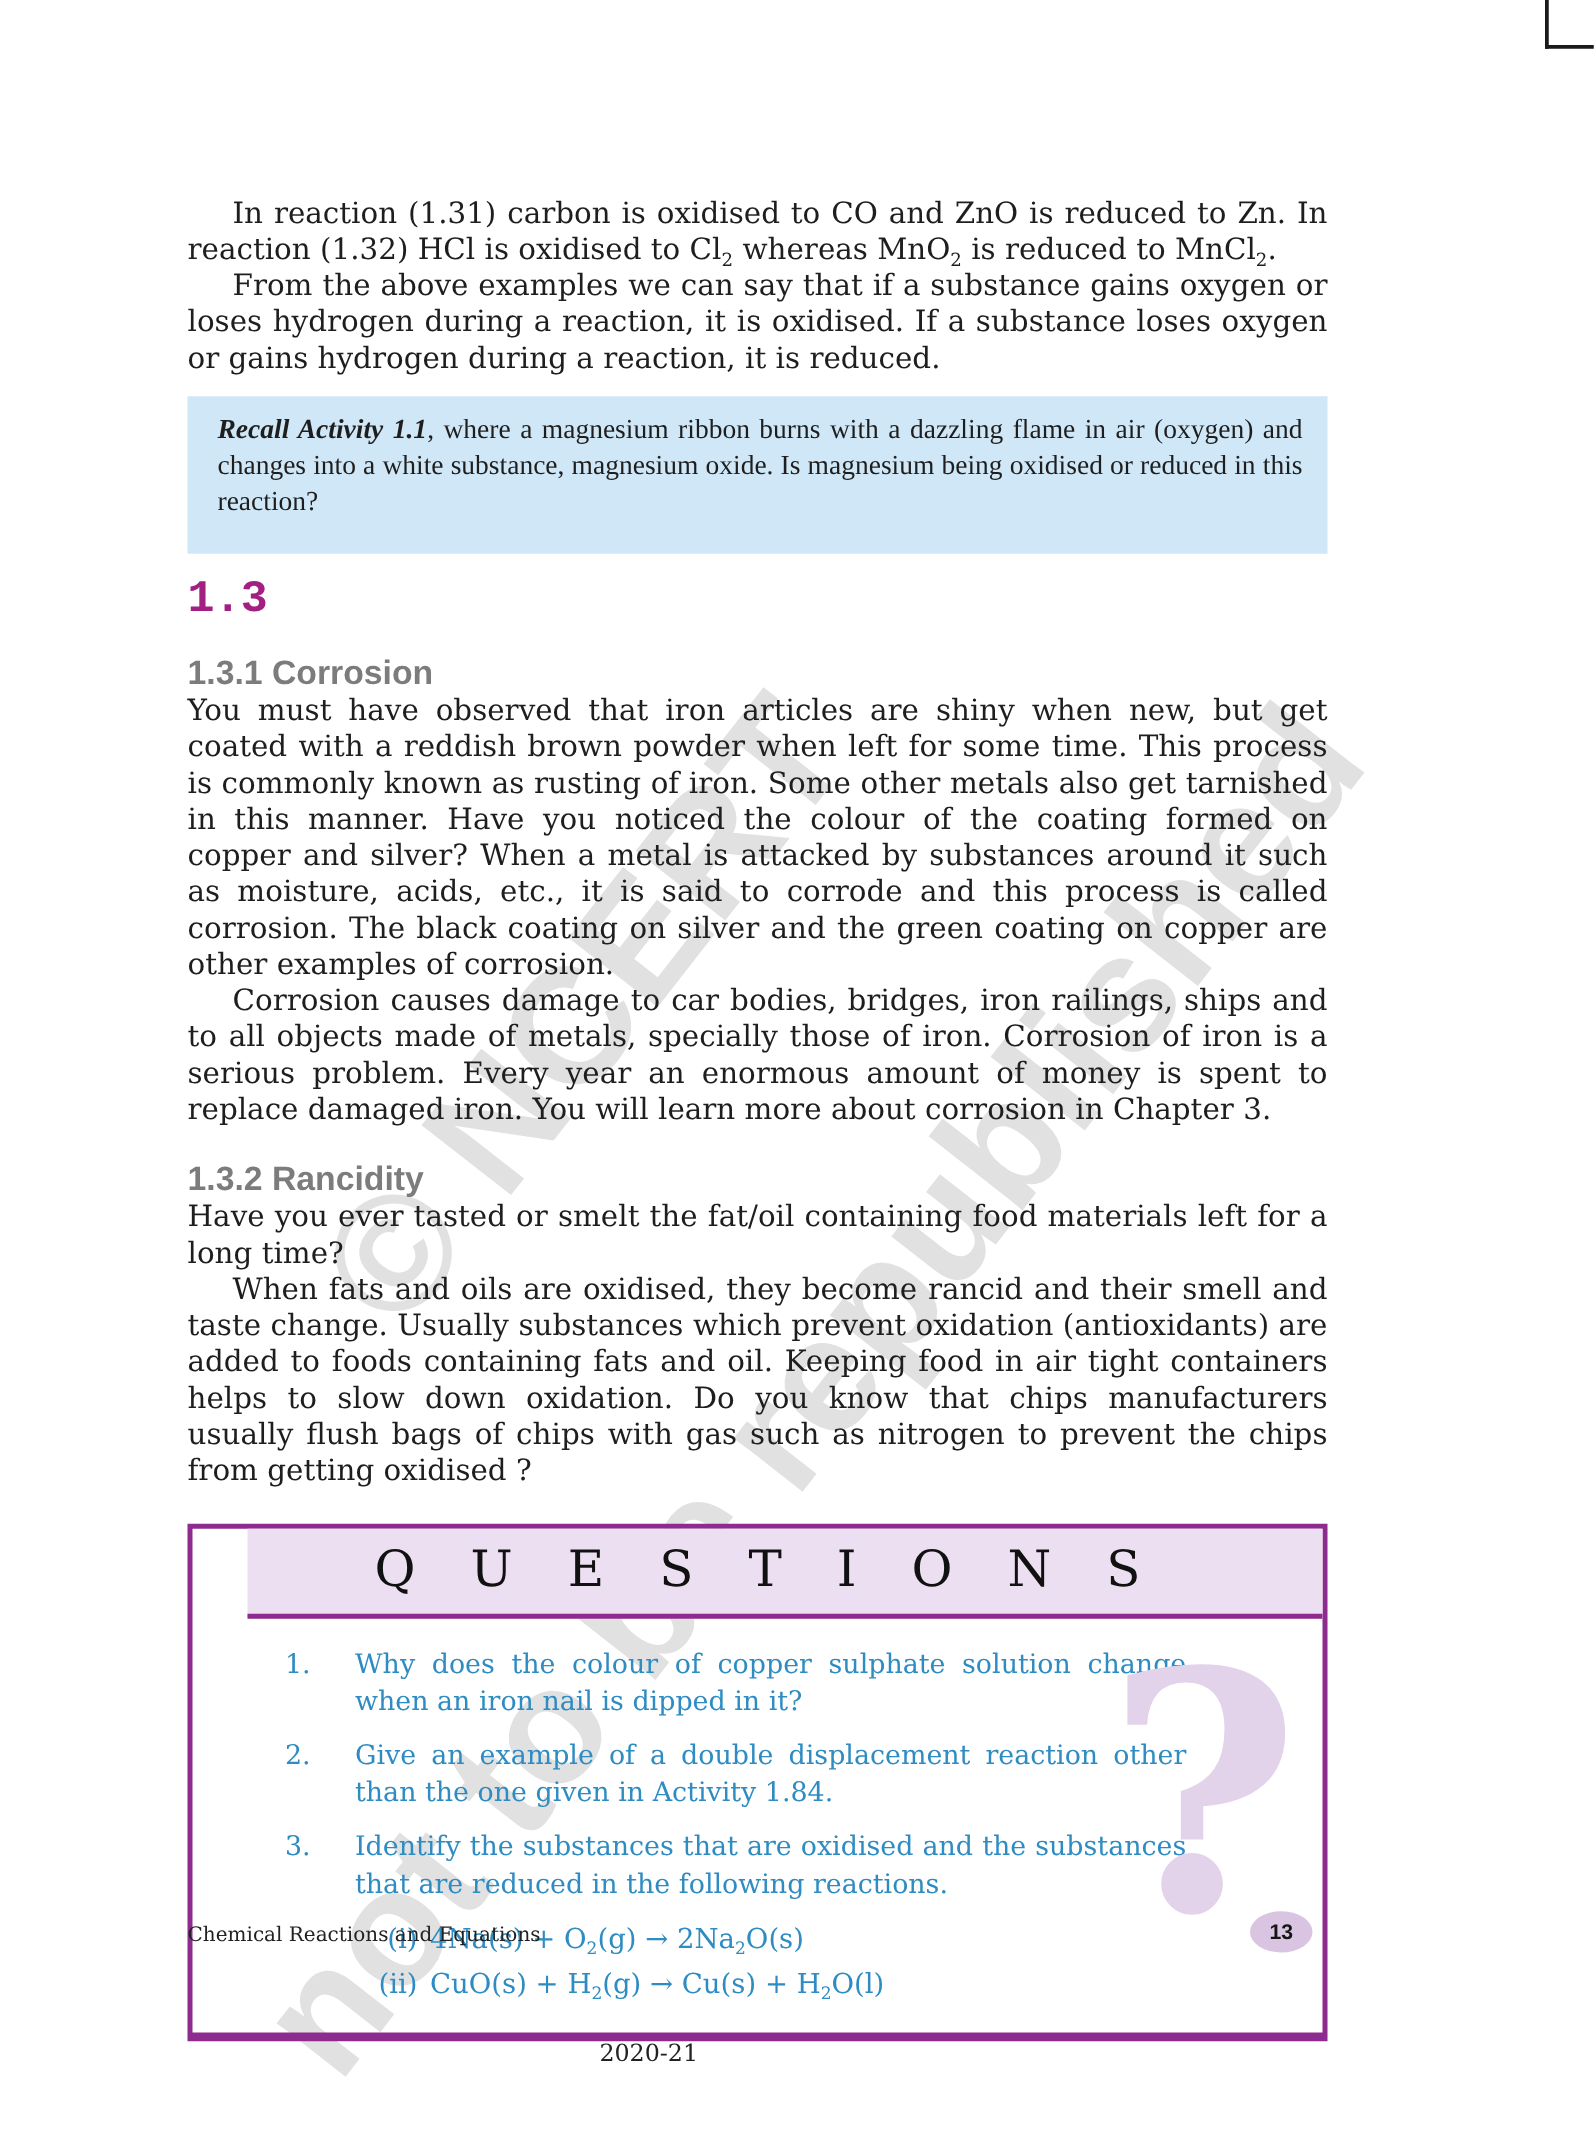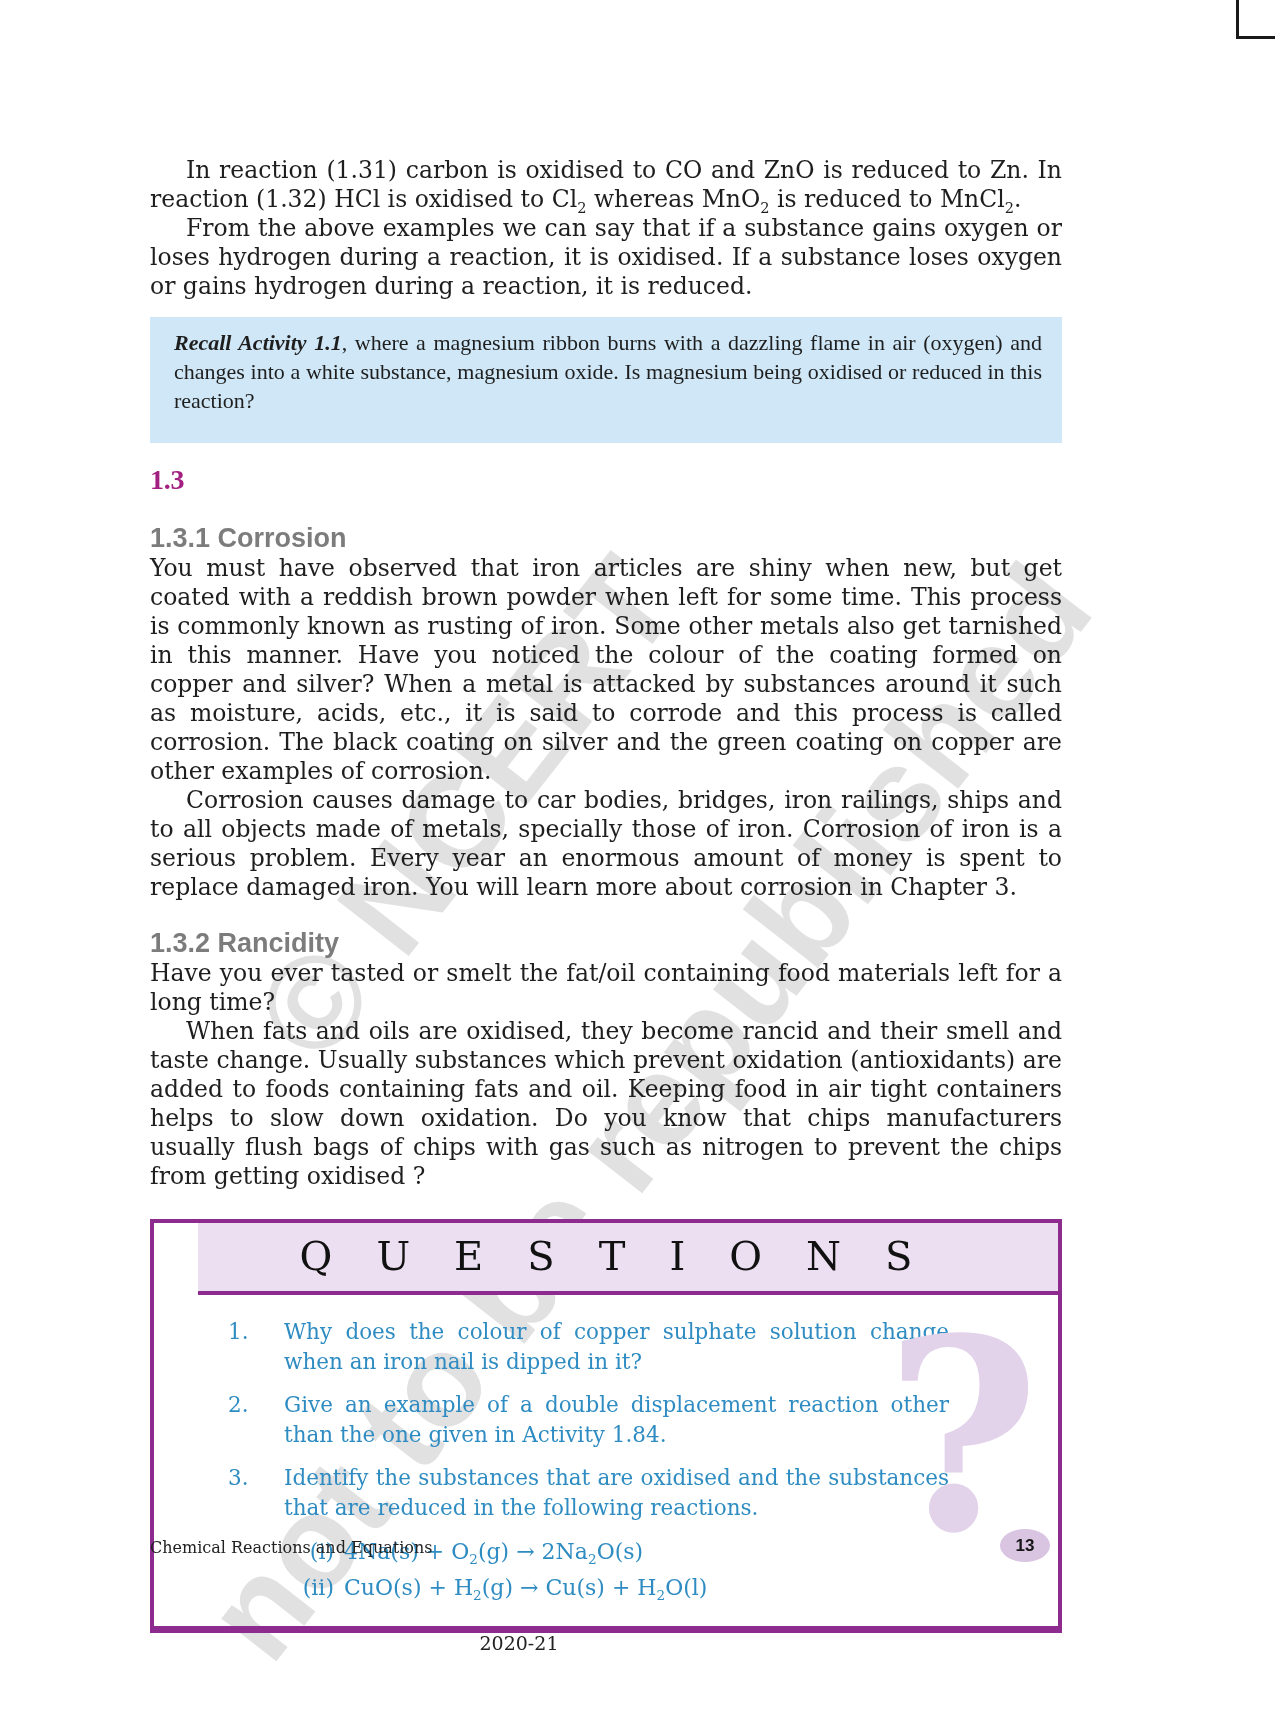--- a/index.html
+++ b/index.html
@@ -52,22 +52,22 @@
     padding:11px 20px 28px 24px;
   }
   .recall-box p{
     margin:0;font-family:"Liberation Serif", serif;
     font-size:22px;line-height:29px;text-align:justify;
   }
   .recall-lead{font-weight:bold;font-style:italic;}
   
   .section-title{
     display:flex;margin:20px 0 0 0;
-    font-family:Liberation Serif, serif;
-    font-weight:800;font-size:28px;line-height:34px;
+    font-family:Liberation Mono, monospace;
+    font-weight:800;font-size:36px;line-height:34px;
     letter-spacing:-0.3px;word-spacing:3px;
     color:var(--accent-magenta);
   }
   .sec-num{width:56px;flex:none;}
   .sec-text{max-width:700px;}
   .sub-heading{
     margin:26px 0 0 0;
     font-family:"Liberation Sans", sans-serif;
     font-weight:bold;font-size:27px;
     color:var(--heading-gray);

